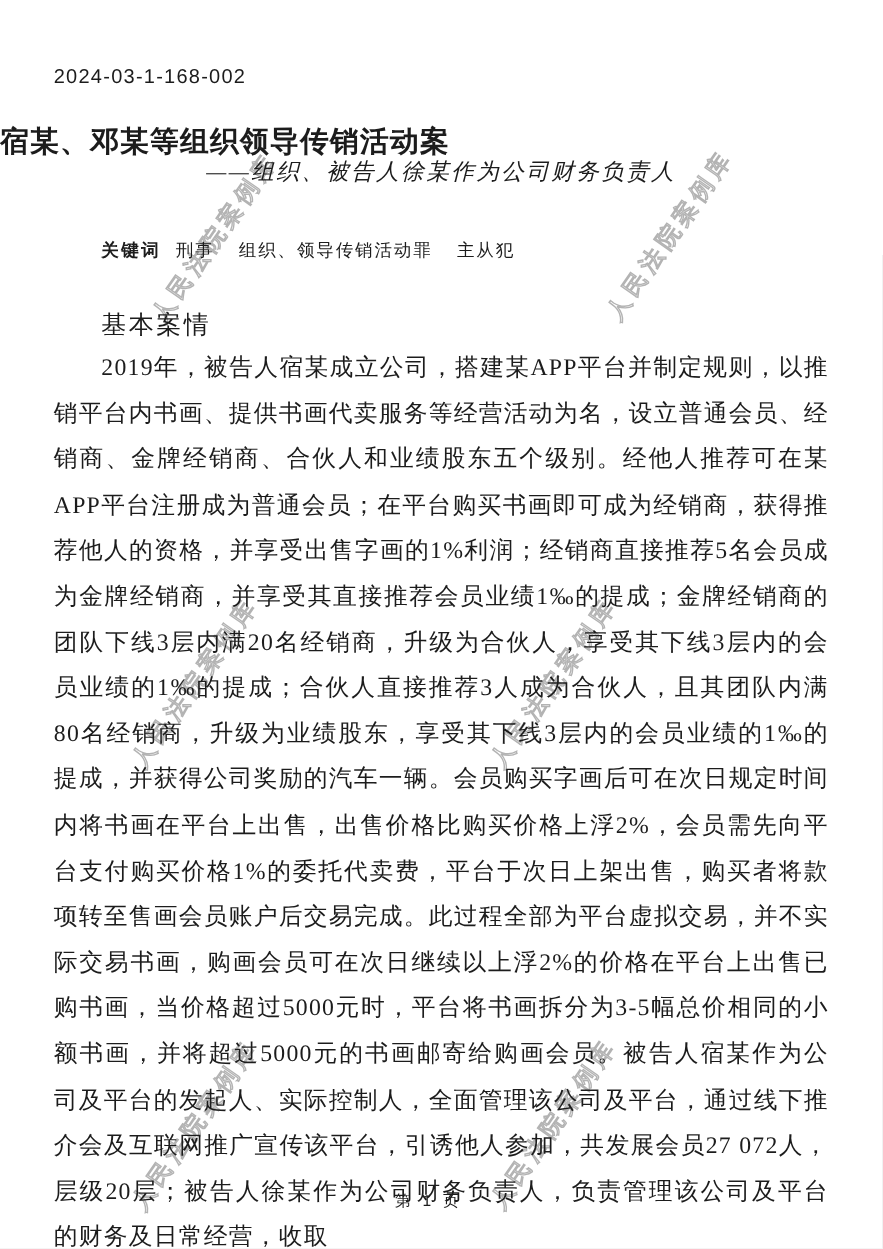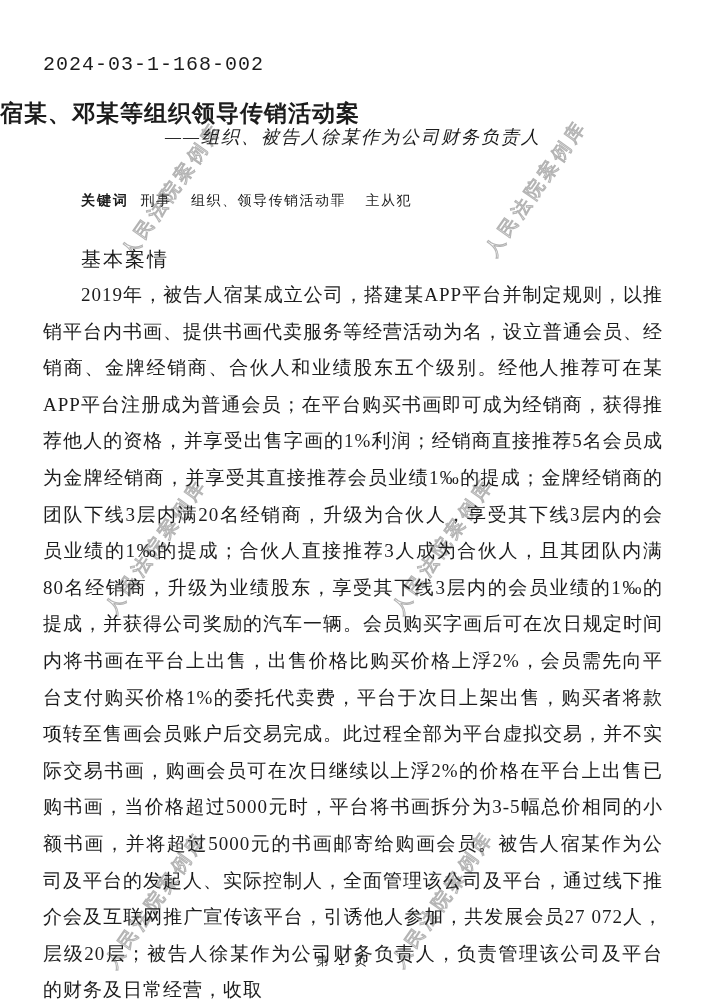--- a/index.html
+++ b/index.html
@@ -21,22 +21,22 @@
     font-size: 19px;
     letter-spacing: 4px;
     color: transparent;
     -webkit-text-stroke: 1.1px #b3b3b3;
     transform: translate(-50%, -50%) rotate(-55deg);
   }
   
   .content { position: absolute; inset: 0; z-index: 1; }
   .doc-number {
     position: absolute; left: 43px; top: 53px;
-    font-family: Liberation Mono, monospace;
-    font-size: 20px; letter-spacing: 1px;
+    font-family: Liberation Sans, sans-serif;
+    font-size: 16px; letter-spacing: 1px;
   }
   .case-title {
     position: absolute; left: 0; top: 83px; width: 643px;
     text-align: left;
     font-family: "Liberation Sans", sans-serif;
     font-weight: bold; font-size: 23px; letter-spacing: 1px;
   }
   .case-subtitle {
     position: absolute; left: 0; top: 125px; width: 706px;
     text-align: center;

